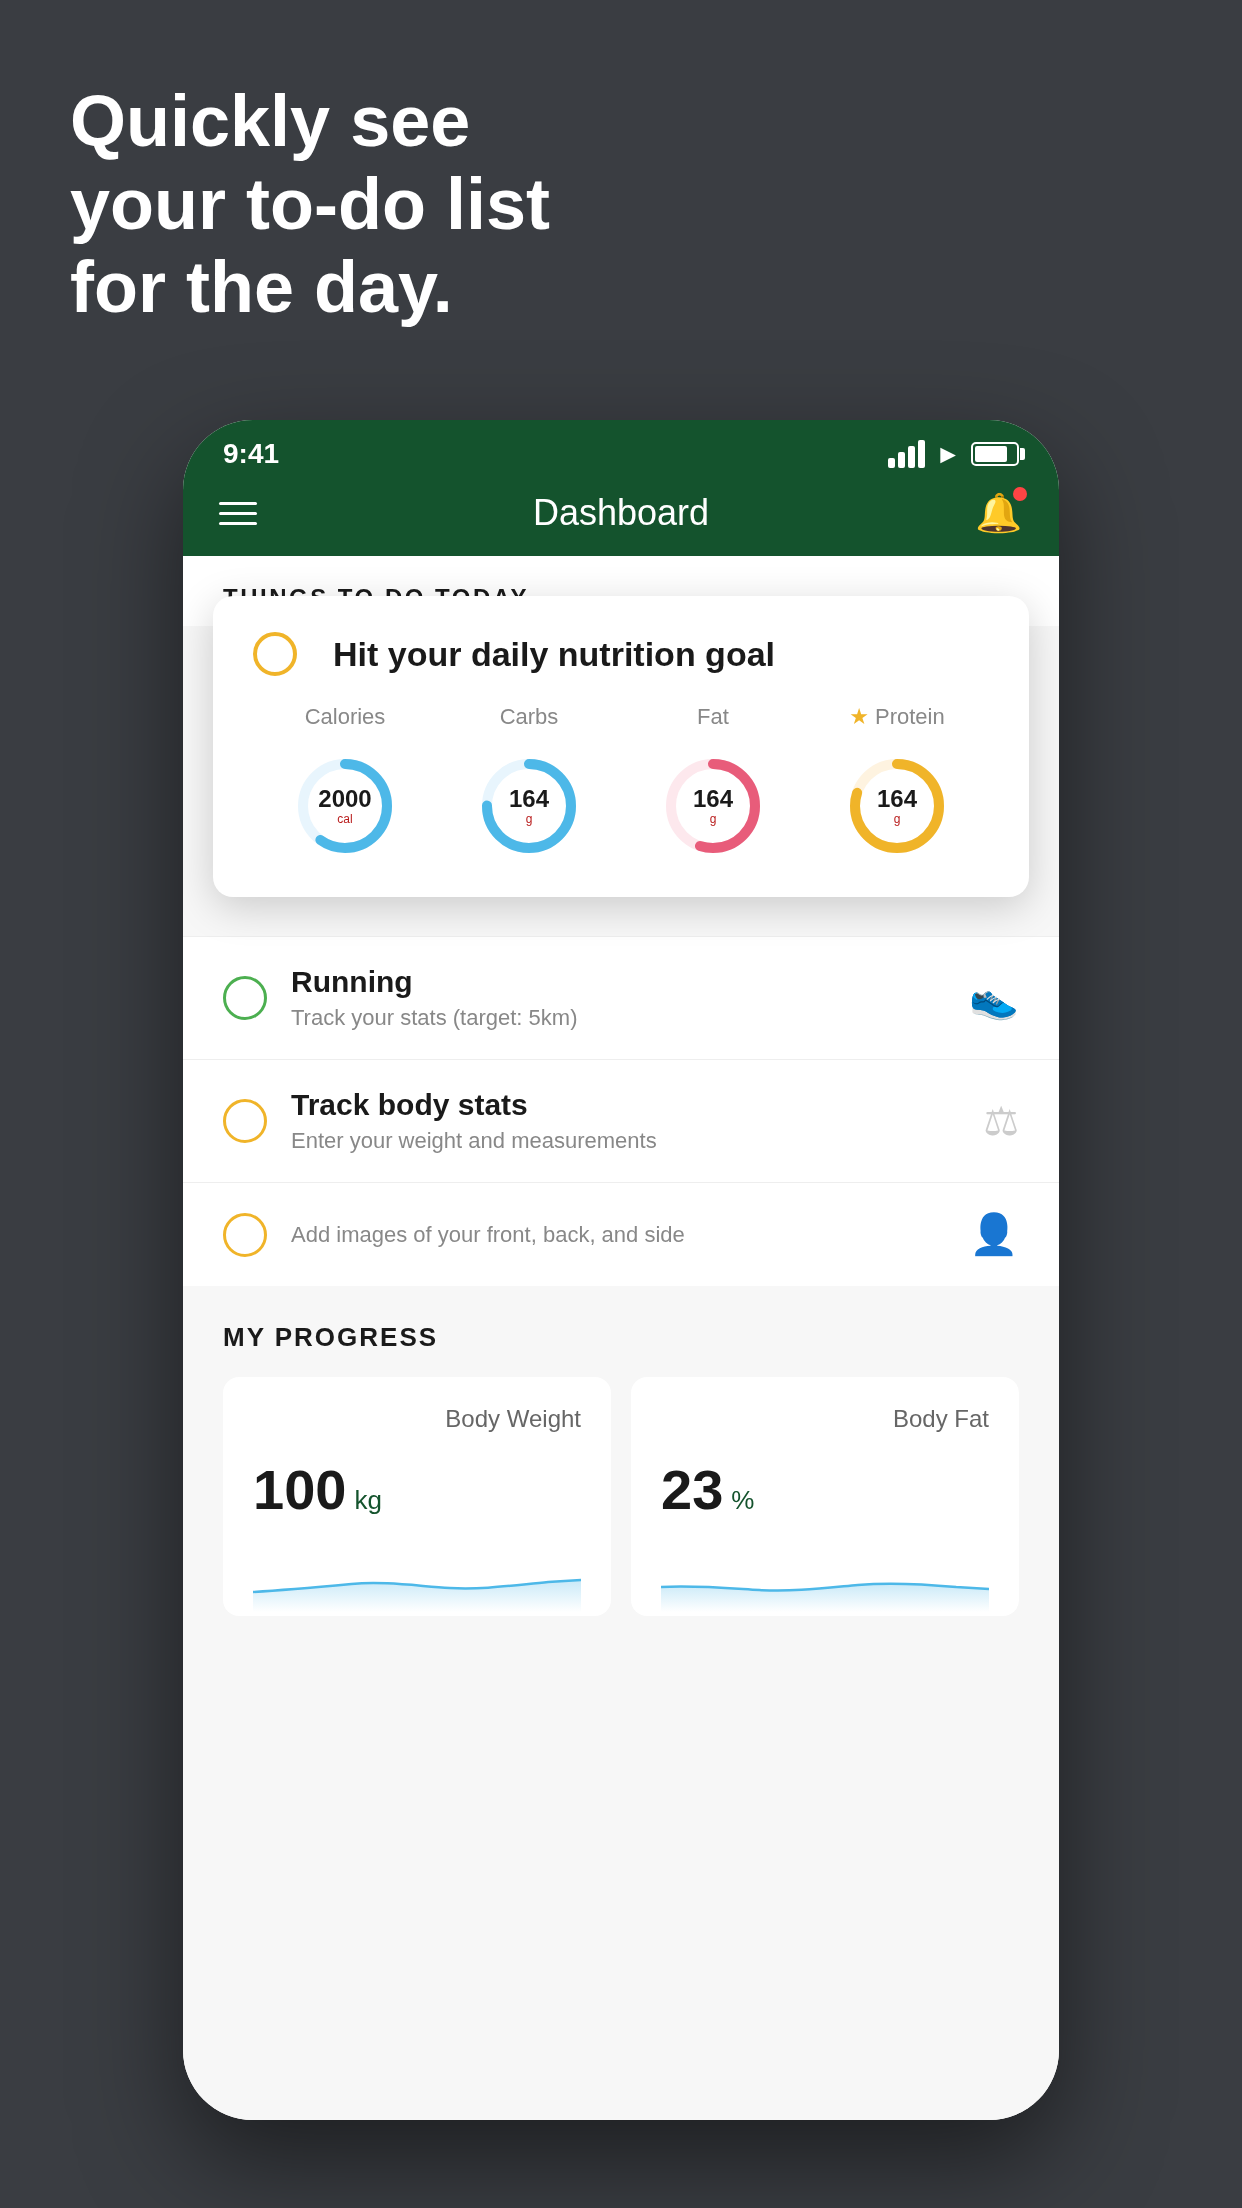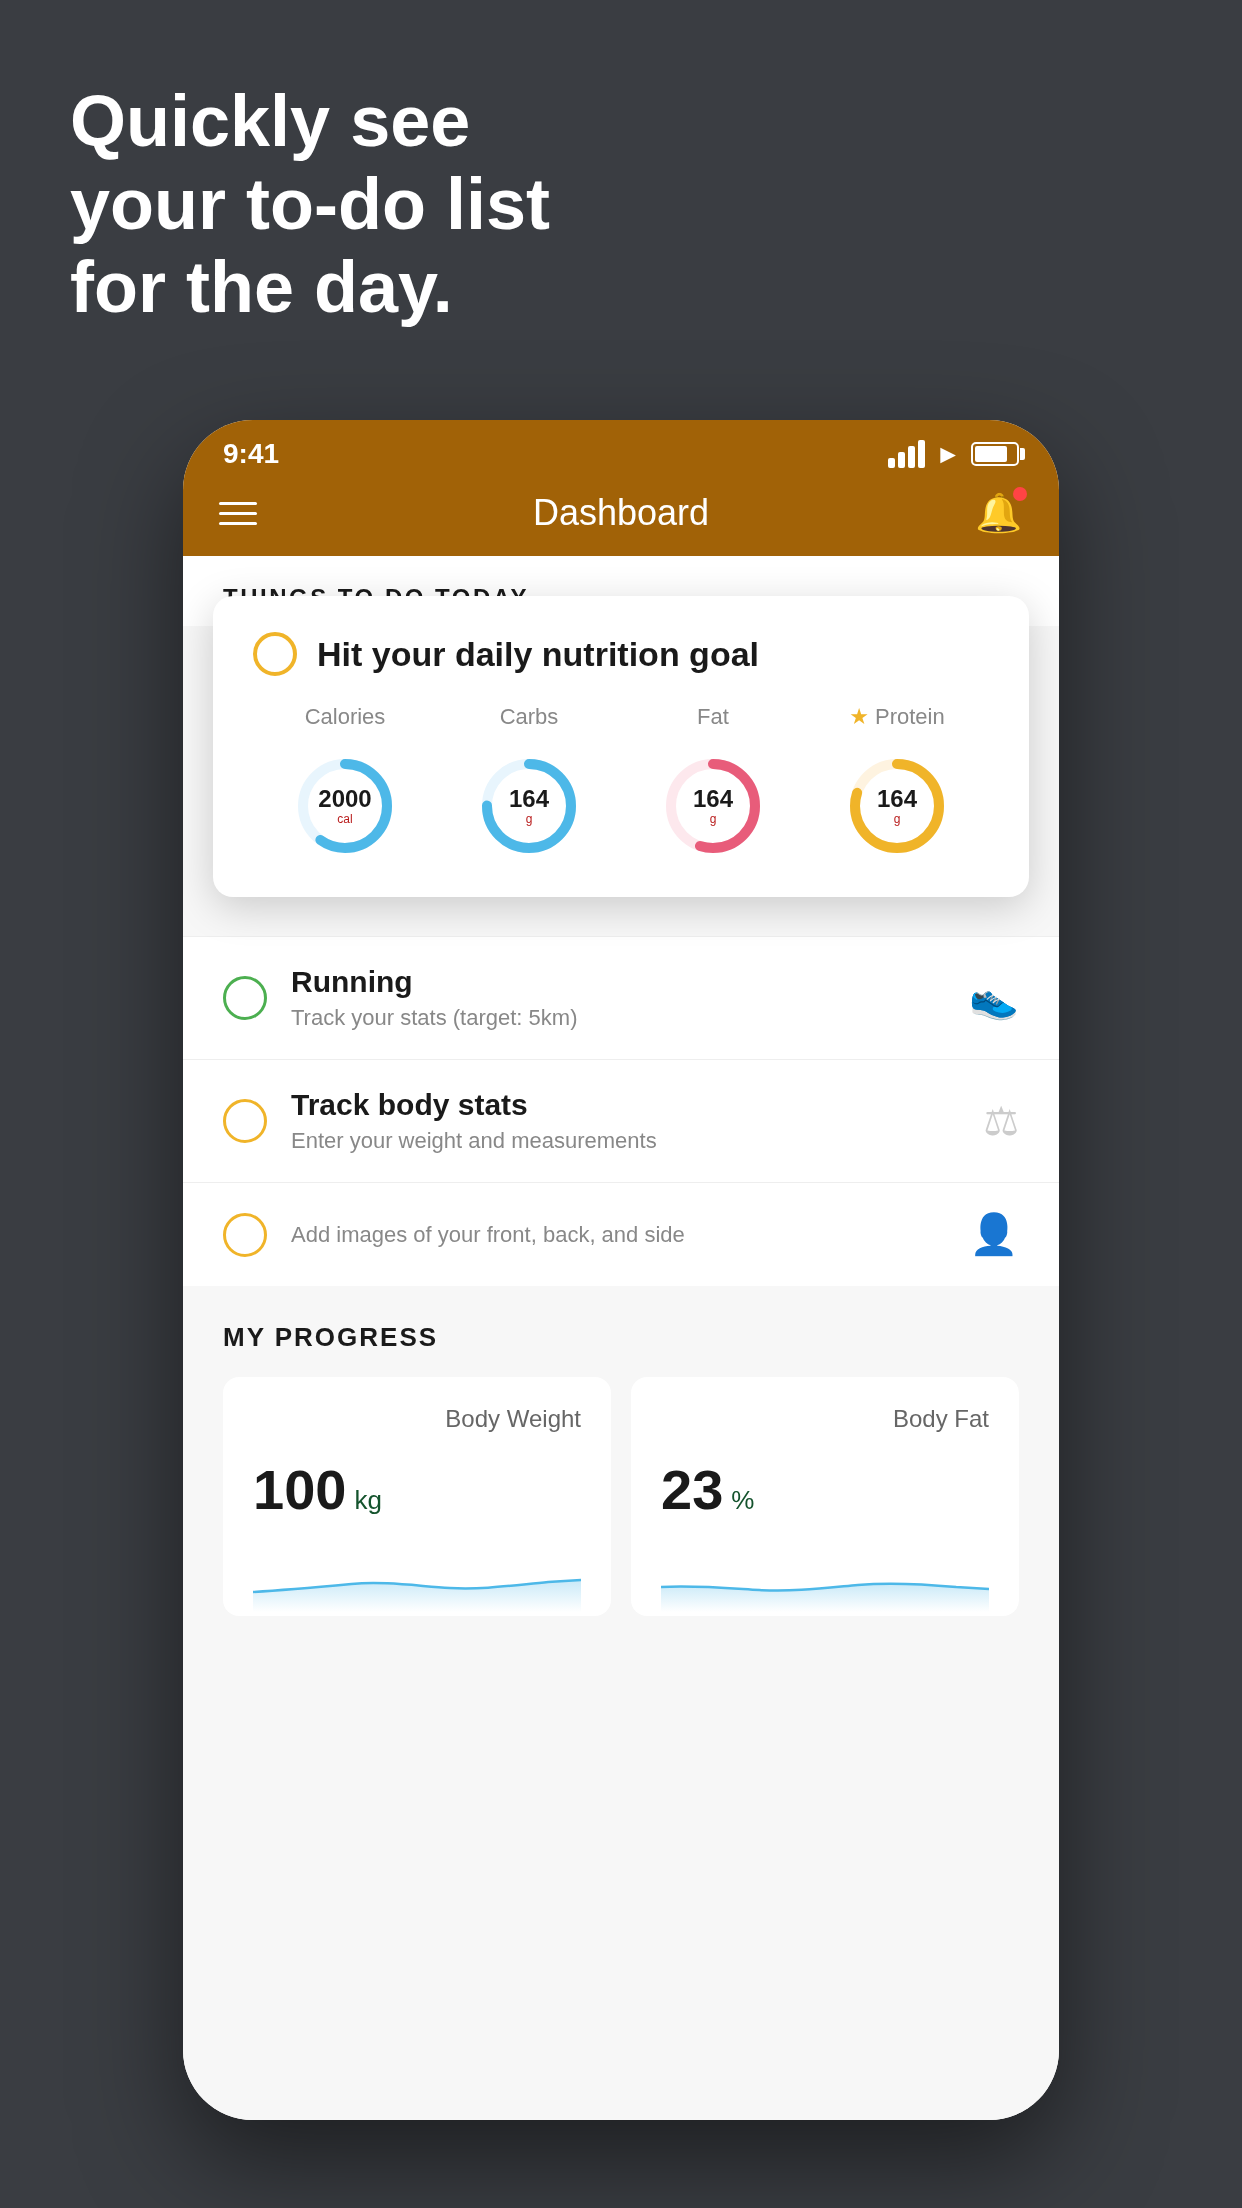--- a/index.html
+++ b/index.html
@@ -32,21 +32,21 @@
       width: 876px;
       height: 1700px;
       background: #fff;
       border-radius: 70px;
       overflow: hidden;
       box-shadow: 0 40px 100px rgba(0,0,0,0.5);
     }
 
     
     .phone-header {
-      background: #a16207;
+      background: #14532d;
       padding: 0;
     }
     .status-bar {
       display: flex;
       justify-content: space-between;
       align-items: center;
       padding: 18px 40px 8px;
       color: #fff;
       font-size: 28px;
       font-weight: 600;
@@ -147,21 +147,21 @@
       background: #fff;
       border-radius: 20px;
       padding: 36px 40px;
       box-shadow: 0 10px 40px rgba(0,0,0,0.18);
       z-index: 10;
     }
 
     .card-title-row {
       display: flex;
       align-items: center;
-      gap: 20px;
+      gap: 36px;
       margin-bottom: 28px;
     }
     .circle-indicator {
       width: 44px;
       height: 44px;
       border-radius: 50%;
       border: 4px solid #f0b429;
       flex-shrink: 0;
     }
     .card-title {

